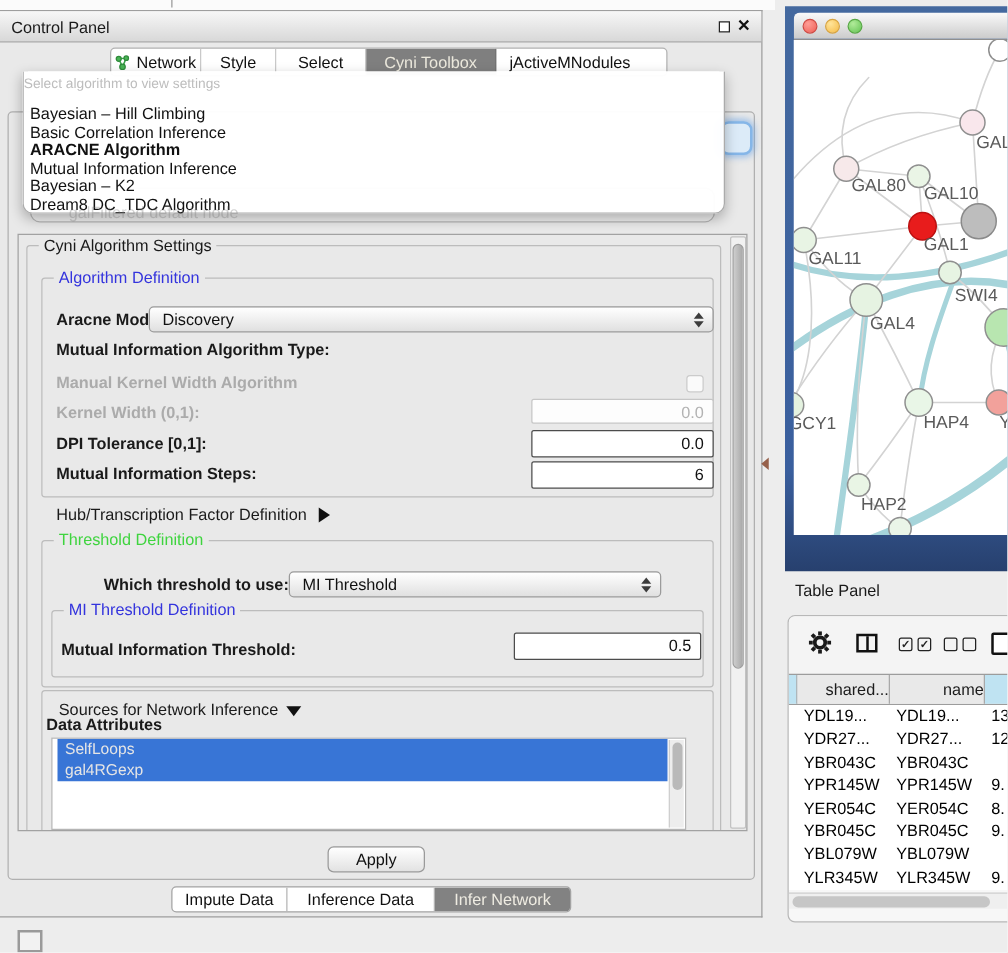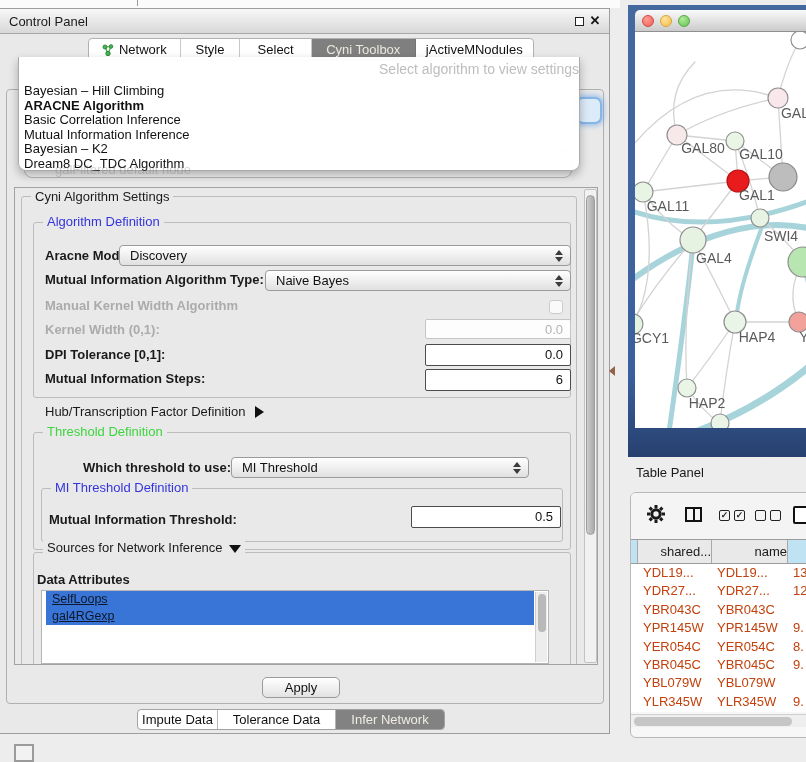--- a/index.html
+++ b/index.html
@@ -64,22 +64,22 @@
   .cb { position:absolute; width:14px; height:14px; border:1px solid #cbcbcb;
         border-radius:3px; background:#fafafa; }
 
   .tri-r { display:inline-block; width:0; height:0; border-top:6px solid transparent;
         border-bottom:6px solid transparent; border-left:9px solid #111; margin-left:10px; vertical-align:-2px; }
   .tri-d { display:inline-block; width:0; height:0; border-left:6px solid transparent;
         border-right:6px solid transparent; border-top:8px solid #111; margin-left:6px; vertical-align:-1px; }
 
   .attrlist { left:40px; top:580px; width:508px; height:74px; background:#fff;
         border:1px solid #b5b5b5; overflow:hidden; }
-  .attr-item { height:17px; line-height:17px; color:#0f172a; font-size:12.5px;
-        padding-left:6px; margin:0 14px 0 4px; white-space:nowrap; overflow:hidden;text-decoration:underline; }
+  .attr-item { height:17px; line-height:17px; color:#e5e5e5; font-size:12.5px;
+        padding-left:6px; margin:0 14px 0 4px; white-space:nowrap; overflow:hidden; }
   .listscroll { position:absolute; right:1px; top:1px; width:12px; height:70px;
         background:#ededed; border-left:1px solid #cfcfcf; }
   .listscroll .thumb { position:absolute; left:2px; top:2px; width:8px; height:38px;
         background:#b9b9b9; border-radius:4px; }
 
   .applybtn { left:262px; top:668px; width:78px; height:21px; text-align:center;
         background:linear-gradient(#ffffff,#e2e2e2); border:1px solid #9a9a9a; border-radius:5px;
         font-size:13px; line-height:19px; color:#111; }
 
   .btabs { left:137px; top:700px; height:21px; display:flex; border:1px solid #a3a3a3;
@@ -92,21 +92,21 @@
   .bgcombo { left:24px; top:150px; width:548px; height:28px; border:1px solid #b7b7b7;
         border-radius:8px; background:#f1f1f1; z-index:20; }
   .focusfrag { left:576px; top:97px; width:26px; height:27px; border:2px solid #85b6e8;
         border-radius:7px; background:#dcebf8; box-shadow:0 0 5px 2px rgba(100,160,230,.55); z-index:20; }
   .bgtext { left:55px; top:162px; font-size:13px; color:#777; opacity:.33; z-index:35; white-space:nowrap; }
 
   
   .dd { left:18px; top:57px; width:562px; height:114px; background:rgba(255,255,255,.97);
         border:1px solid #ababab; border-top:none; border-radius:0 0 8px 8px;
         box-shadow:0 4px 10px rgba(0,0,0,.28); z-index:30; }
-  .dd-ph { margin-top:4px; text-align:right; color:#bdbdbd; font-size:14px; }
+  .dd-ph { margin-top:4px; text-align:left; color:#bdbdbd; font-size:11px; }
   .dd-items { position:absolute; left:5px; top:27px; right:5px; }
   .dd-item { font-size:13px; line-height:14.6px; color:#111; white-space:nowrap; overflow:hidden; }
   .dd-item.bold { font-weight:bold; }
 
   
   .split-arrow { left:609px; top:366px; width:0; height:0; border-top:5px solid transparent;
         border-bottom:5px solid transparent; border-right:6px solid #96604a; }
 
   
   .netwin { left:628px; top:5px; width:184px; height:452px;
@@ -129,21 +129,21 @@
   .cbx { position:absolute; width:11px; height:11px; border:1.6px solid #222; border-radius:2px;
         font-size:9px; line-height:9px; font-weight:bold; text-align:center; color:#222; }
   .cbx.chk::before { content:"✓"; }
   .docico { position:absolute; width:20px; height:18px; border:2px solid #111; border-radius:2px; background:#fff; }
   .tp-head { position:absolute; left:0; top:46px; width:220px; height:25px; display:flex;
         border-top:1px solid #9c9c9c; border-bottom:1px solid #9c9c9c; }
   .th { height:100%; line-height:23px; font-size:13px; color:#1c1c1c; text-align:right;
         border-right:1px solid #a9a9a9; overflow:hidden; white-space:nowrap; }
   .tp-body { position:absolute; left:0; top:71px; width:220px; height:148px; overflow:hidden; background:#fff; }
   .trow { display:flex; height:18.4px; line-height:18.4px; }
-  .td { font-size:13px; color:#c2410c; padding-left:5px; white-space:nowrap; overflow:hidden; }
+  .td { font-size:13px; color:#000000; padding-left:5px; white-space:nowrap; overflow:hidden; }
   .hscroll { position:absolute; left:0px; top:221px; width:176px; height:13px;
         background:#efefef; border-top:1px solid #cfcfcf; }
   .hscroll .thumb { position:absolute; left:3px; top:2px; width:158px; height:9px;
         background:#c6c6c6; border-radius:5px; }
 
   .corner-ic { left:14px; top:744px; width:20px; height:18px; border:2px solid #9a9a9a; background:#f2f2f2; }
   svg text { font-family:"Liberation Sans", sans-serif; }
 </style>
 </head>
 <body>
@@ -153,21 +153,21 @@
   <div class="abs toptick"></div>
 
   <div class="abs cp">
     <div class="abs cp-titlebar">
       <span class="abs cp-title">Control Panel</span>
       <span class="abs float-ic"></span>
       <span class="abs close-x"></span>
     </div>
 
     <div class="abs tabbar" id="top-tabs">
-        <div class="tab" style="width: 92px;">
+        <div class="tab" style="width: 72px;">
           <svg width="12" height="12" viewBox="0 0 12 12">
             <path d="M3 3L9 2.5M3 3L6 9.5M9 2.5L6 9.5" stroke="#3aa34a" stroke-width="1.2" fill="none"></path>
             <circle cx="3" cy="3" r="2" fill="#49b455" stroke="#2e8a3a"></circle>
             <circle cx="9" cy="2.5" r="1.8" fill="#49b455" stroke="#2e8a3a"></circle>
             <circle cx="6" cy="9.5" r="2.2" fill="#49b455" stroke="#2e8a3a"></circle>
           </svg>
           <span>Network</span>
         </div>
         <div class="tab" style="width: 60px;">
           <span>Style</span>
@@ -195,27 +195,20 @@
       <span class="lbl" style="left:30px;top:60px">Aracne Mode:</span>
       <div class="combo" style="left:104px;top:57px;width:452px">
         <span>Discovery</span>
         <span class="arrs">
             <i class="u"></i>
             <i class="d"></i>
           </span>
       </div>
 
       <span class="lbl" style="left:30px;top:84px">Mutual Information Algorithm Type:</span>
-      <div class="combo" style="left:250px;top:82px;width:306px">
-        <span>Naive Bayes</span>
-        <span class="arrs">
-            <i class="u"></i>
-            <i class="d"></i>
-          </span>
-      </div>
 
       <span class="lbl dis" style="left:30px;top:110px">Manual Kernel Width Algorithm</span>
       <span class="cb" style="left:534px;top:112px"></span>
 
       <span class="lbl dis" style="left:30px;top:134px">Kernel Width (0,1):</span>
       <div class="fld dis" style="left:410px;top:131px;width:146px">0.0</div>
 
       <span class="lbl" style="left:30px;top:159px">DPI Tolerance [0,1]:</span>
       <div class="fld" style="left:410px;top:156px;width:146px">0.0</div>
 
@@ -235,54 +228,54 @@
             <i class="d"></i>
           </span>
       </div>
 
       <div class="grp" style="left:26px;top:300px;width:522px;height:54px"></div>
       <span class="grp-title t-blue" style="left:36px;top:293px">MI Threshold Definition</span>
       <span class="lbl" style="left:34px;top:324px">Mutual Information Threshold:</span>
       <div class="fld" style="left:396px;top:318px;width:150px">0.5</div>
 
       <div class="grp" style="left:18px;top:364px;width:538px;height:130px"></div>
-      <span class="grp-title" style="left:28px;top:353px"><span>Sources for Network Inference</span><span class="tri-d"></span></span>
+      <span class="grp-title" style="left:28px;top:373px"><span>Sources for Network Inference</span><span class="tri-d"></span></span>
       <span class="lbl" style="left:22px;top:384px">Data Attributes</span>
       <div class="abs attrlist" style="left:26px;top:402px" id="attr-list">
         <div class="attr-item" style="background: rgb(56, 117, 214);">SelfLoops</div>
           <div class="attr-item" style="background: rgb(56, 117, 214);">gal4RGexp</div>
           <div class="listscroll">
             <div class="thumb"></div>
           </div>
       </div>
     </div>
 
     <div class="abs vscroll">
         <div class="thumb"></div>
       </div>
 
     <div class="abs applybtn">Apply</div>
 
     <div class="abs btabs" id="bottom-tabs">
-        <div class="btab" style="width: 80px;">Impute Data</div>
-        <div class="btab" style="width: 118px;">Tolerance Data</div>
+        <div class="btab" style="width: 92px;">Impute Data</div>
+        <div class="btab" style="width: 118px;">Inference Data</div>
         <div class="btab sel" style="width: 108px;">Infer Network</div>
       </div>
   </div>
 
   <div class="abs bgcombo"></div>
   <div class="abs focusfrag"></div>
   <div class="abs bgtext">galFiltered default node</div>
 
   <div class="abs dd">
     <div class="dd-ph">Select algorithm to view settings</div>
     <div class="dd-items" id="algo-items">
         <div class="dd-item">Bayesian – Hill Climbing</div>
+        <div class="dd-item">Basic Correlation Inference</div>
         <div class="dd-item bold">ARACNE Algorithm</div>
-        <div class="dd-item">Basic Correlation Inference</div>
         <div class="dd-item">Mutual Information Inference</div>
         <div class="dd-item">Bayesian – K2</div>
         <div class="dd-item">Dream8 DC_TDC Algorithm</div>
       </div>
   </div>
 
   <div class="abs split-arrow"></div>
 
   <div class="abs netwin">
     <div class="net-titlebar">

